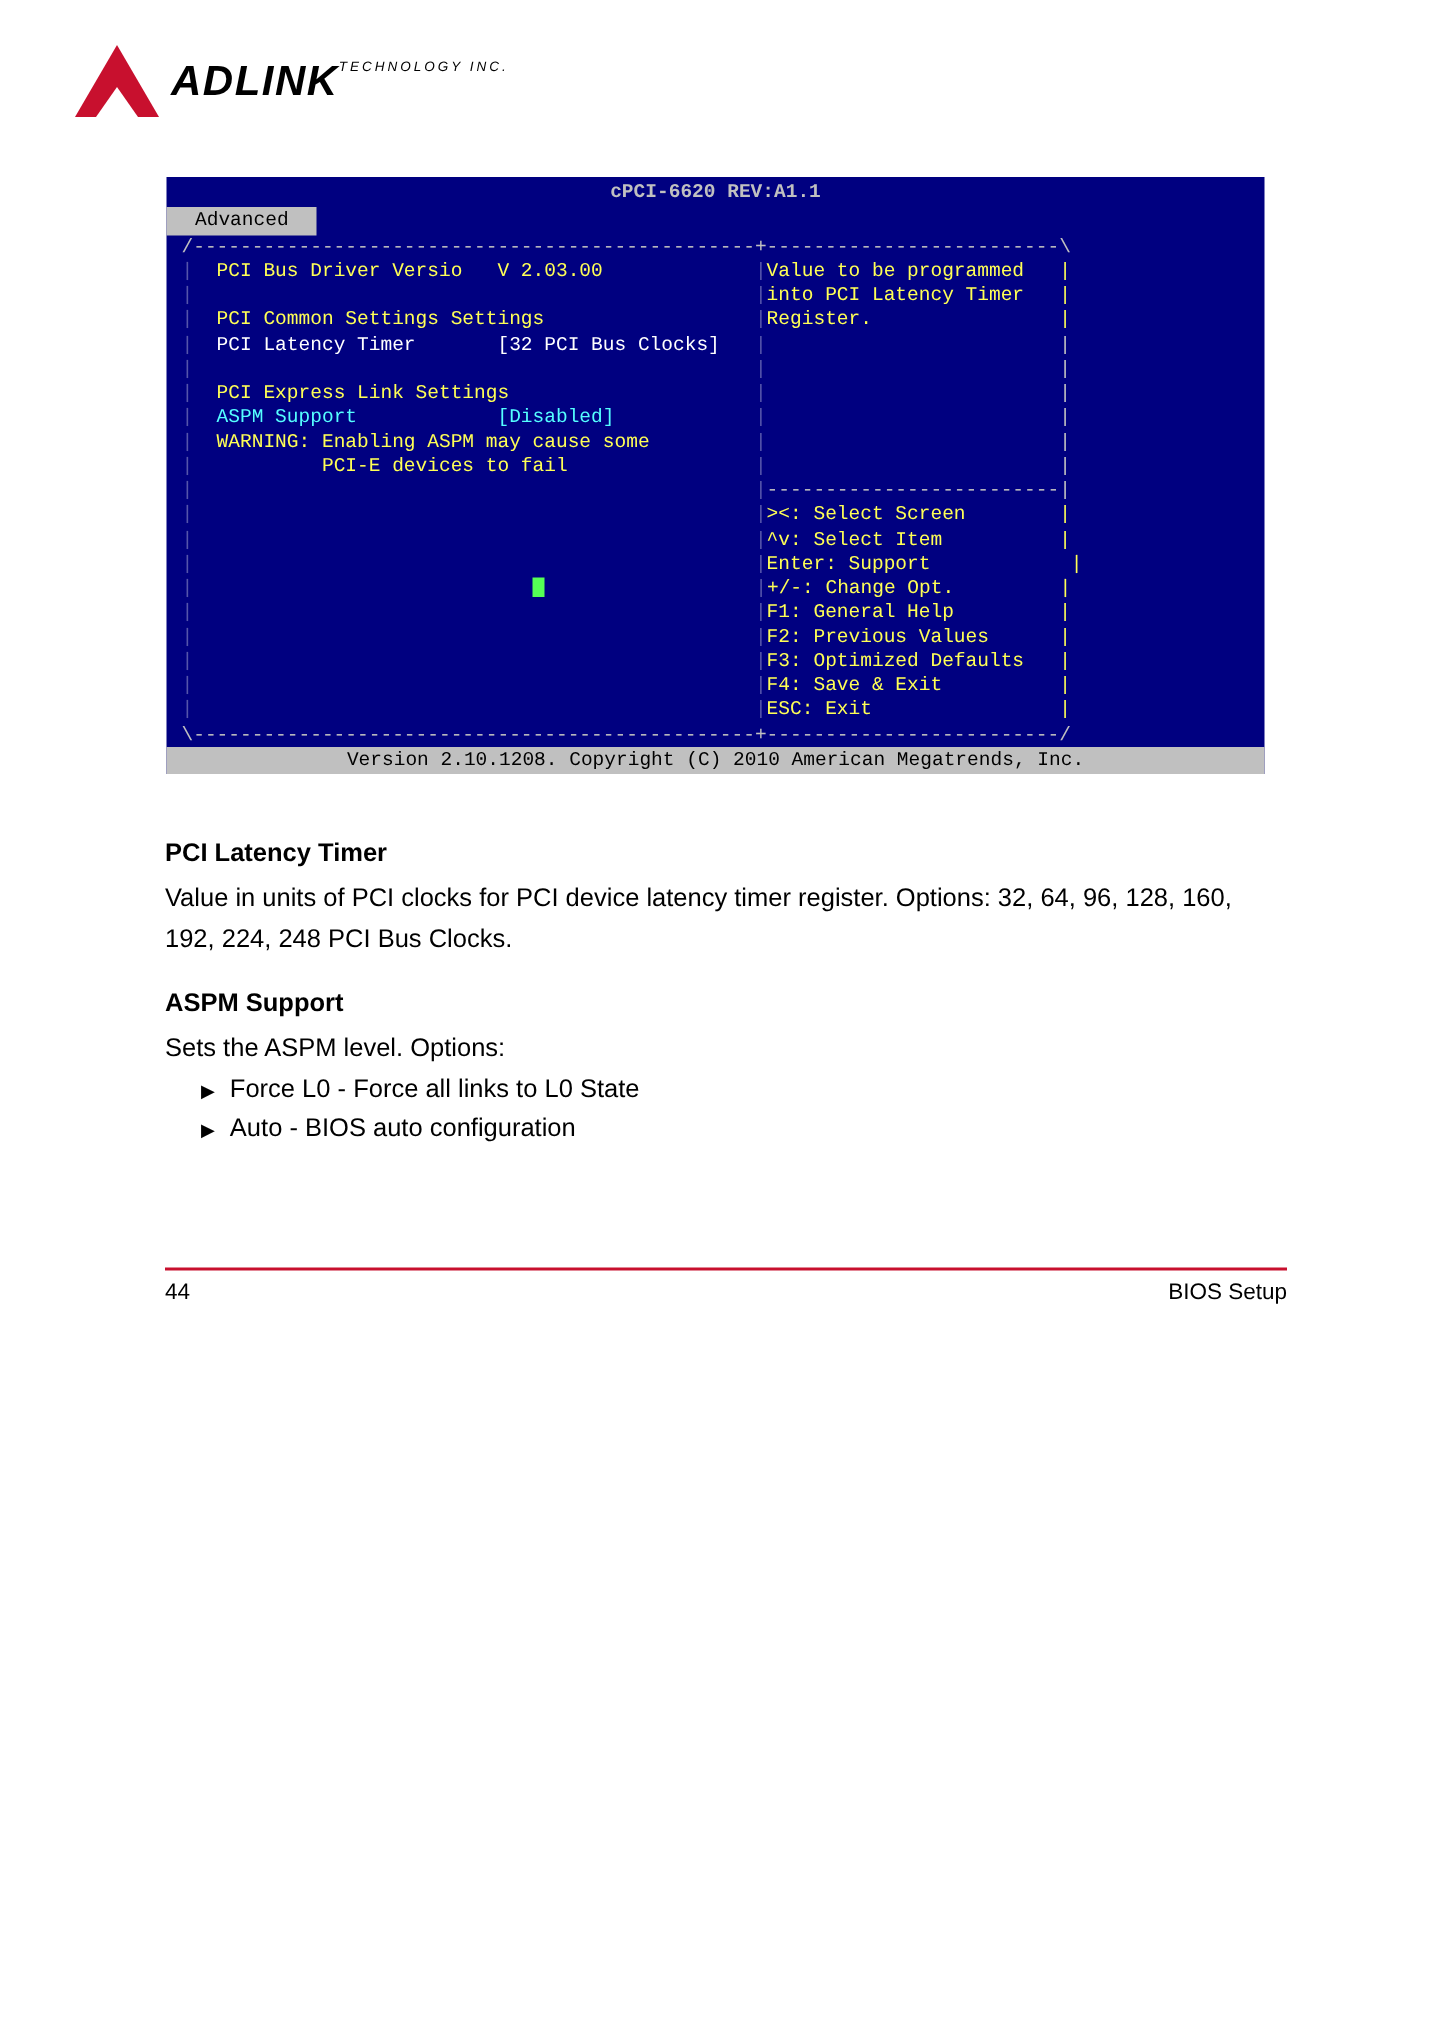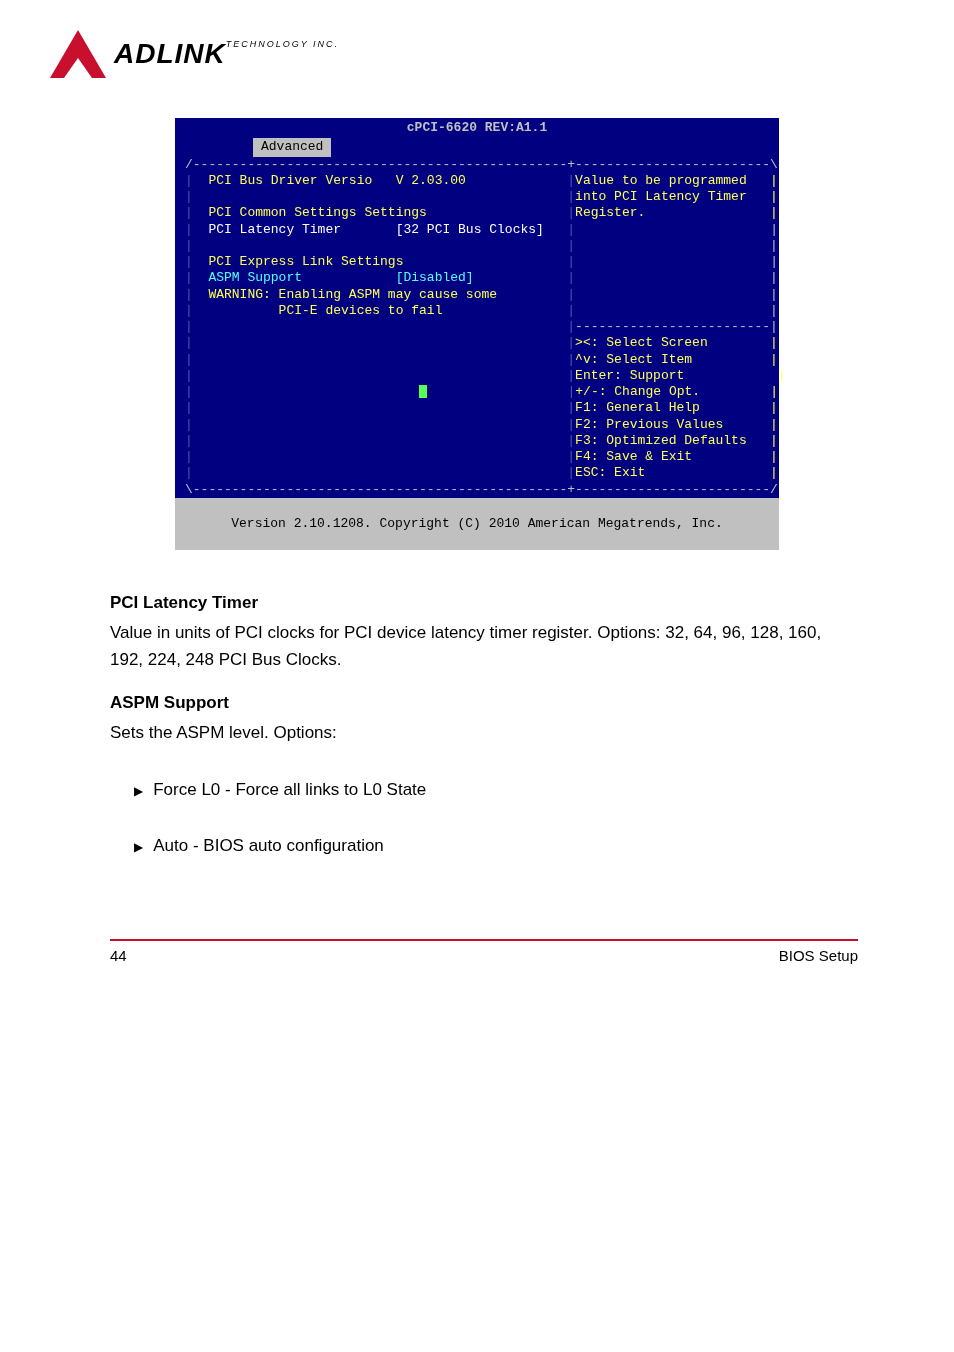--- a/index.html
+++ b/index.html
@@ -52,40 +52,39 @@
     font-style: italic;
   }
   .logo-sub {
     font-size: 9px;
     letter-spacing: 2px;
     color: #000;
     font-style: italic;
   }
   .bios-screen {
     margin: 0 auto 40px auto;
-    width: 604px;
+    width: 732px;
     background: #000080;
     font-family: "Courier New", monospace;
     font-size: 13px;
     line-height: 1.25;
   }
   .bios-header {
     text-align: center;
     color: #c0c0c0;
     padding: 2px 0;
     font-weight: bold;
   }
   .bios-tab-row {
     display: flex;
   }
   .bios-tab {
     background: #c0c0c0;
     color: #000;
-    padding: 1px 8px;
-    margin-left: 78px;
+    padding: 1px 19px;
     font-weight: normal;
     font-family: Liberation Mono, monospace;
   }
   .bios-body {
     color: #c0c0c0;
     padding: 0 10px;
     white-space: pre;
   }
   .lbl-yellow { color: #ffff55; }
   .lbl-cyan { color: #55ffff; }
@@ -95,40 +94,39 @@
     background:#55ff55;
     display:inline-block;
     width:8px;
     height:13px;
     vertical-align:middle;
   }
   .bios-footer {
     background: #c0c0c0;
     color: #000;
     text-align: center;
-    padding: 18px 0;
+    padding: 1px 0;
     font-size: 13px;
   }
   .doc-section {
     margin: 0 60px;
     font-size: 17px;
     color: #000;
     line-height: 1.55;
   }
   .sect-h {
     font-weight: bold;
     margin-top: 17px;
     margin-bottom: 4px;
   }
   .opt-line {
     display: flex;
     align-items: flex-start;
     margin-left: 24px;
     gap: 10px;
-    margin-top: 30px;
   }
   .opt-bullet::before {
     content: "▶";
     font-size: 12px;
     color: #000;
   }
   .page-foot {
     margin: 80px 46px 0 60px;
     border-top: 2px solid #c8102e;
     padding-top: 6px;

